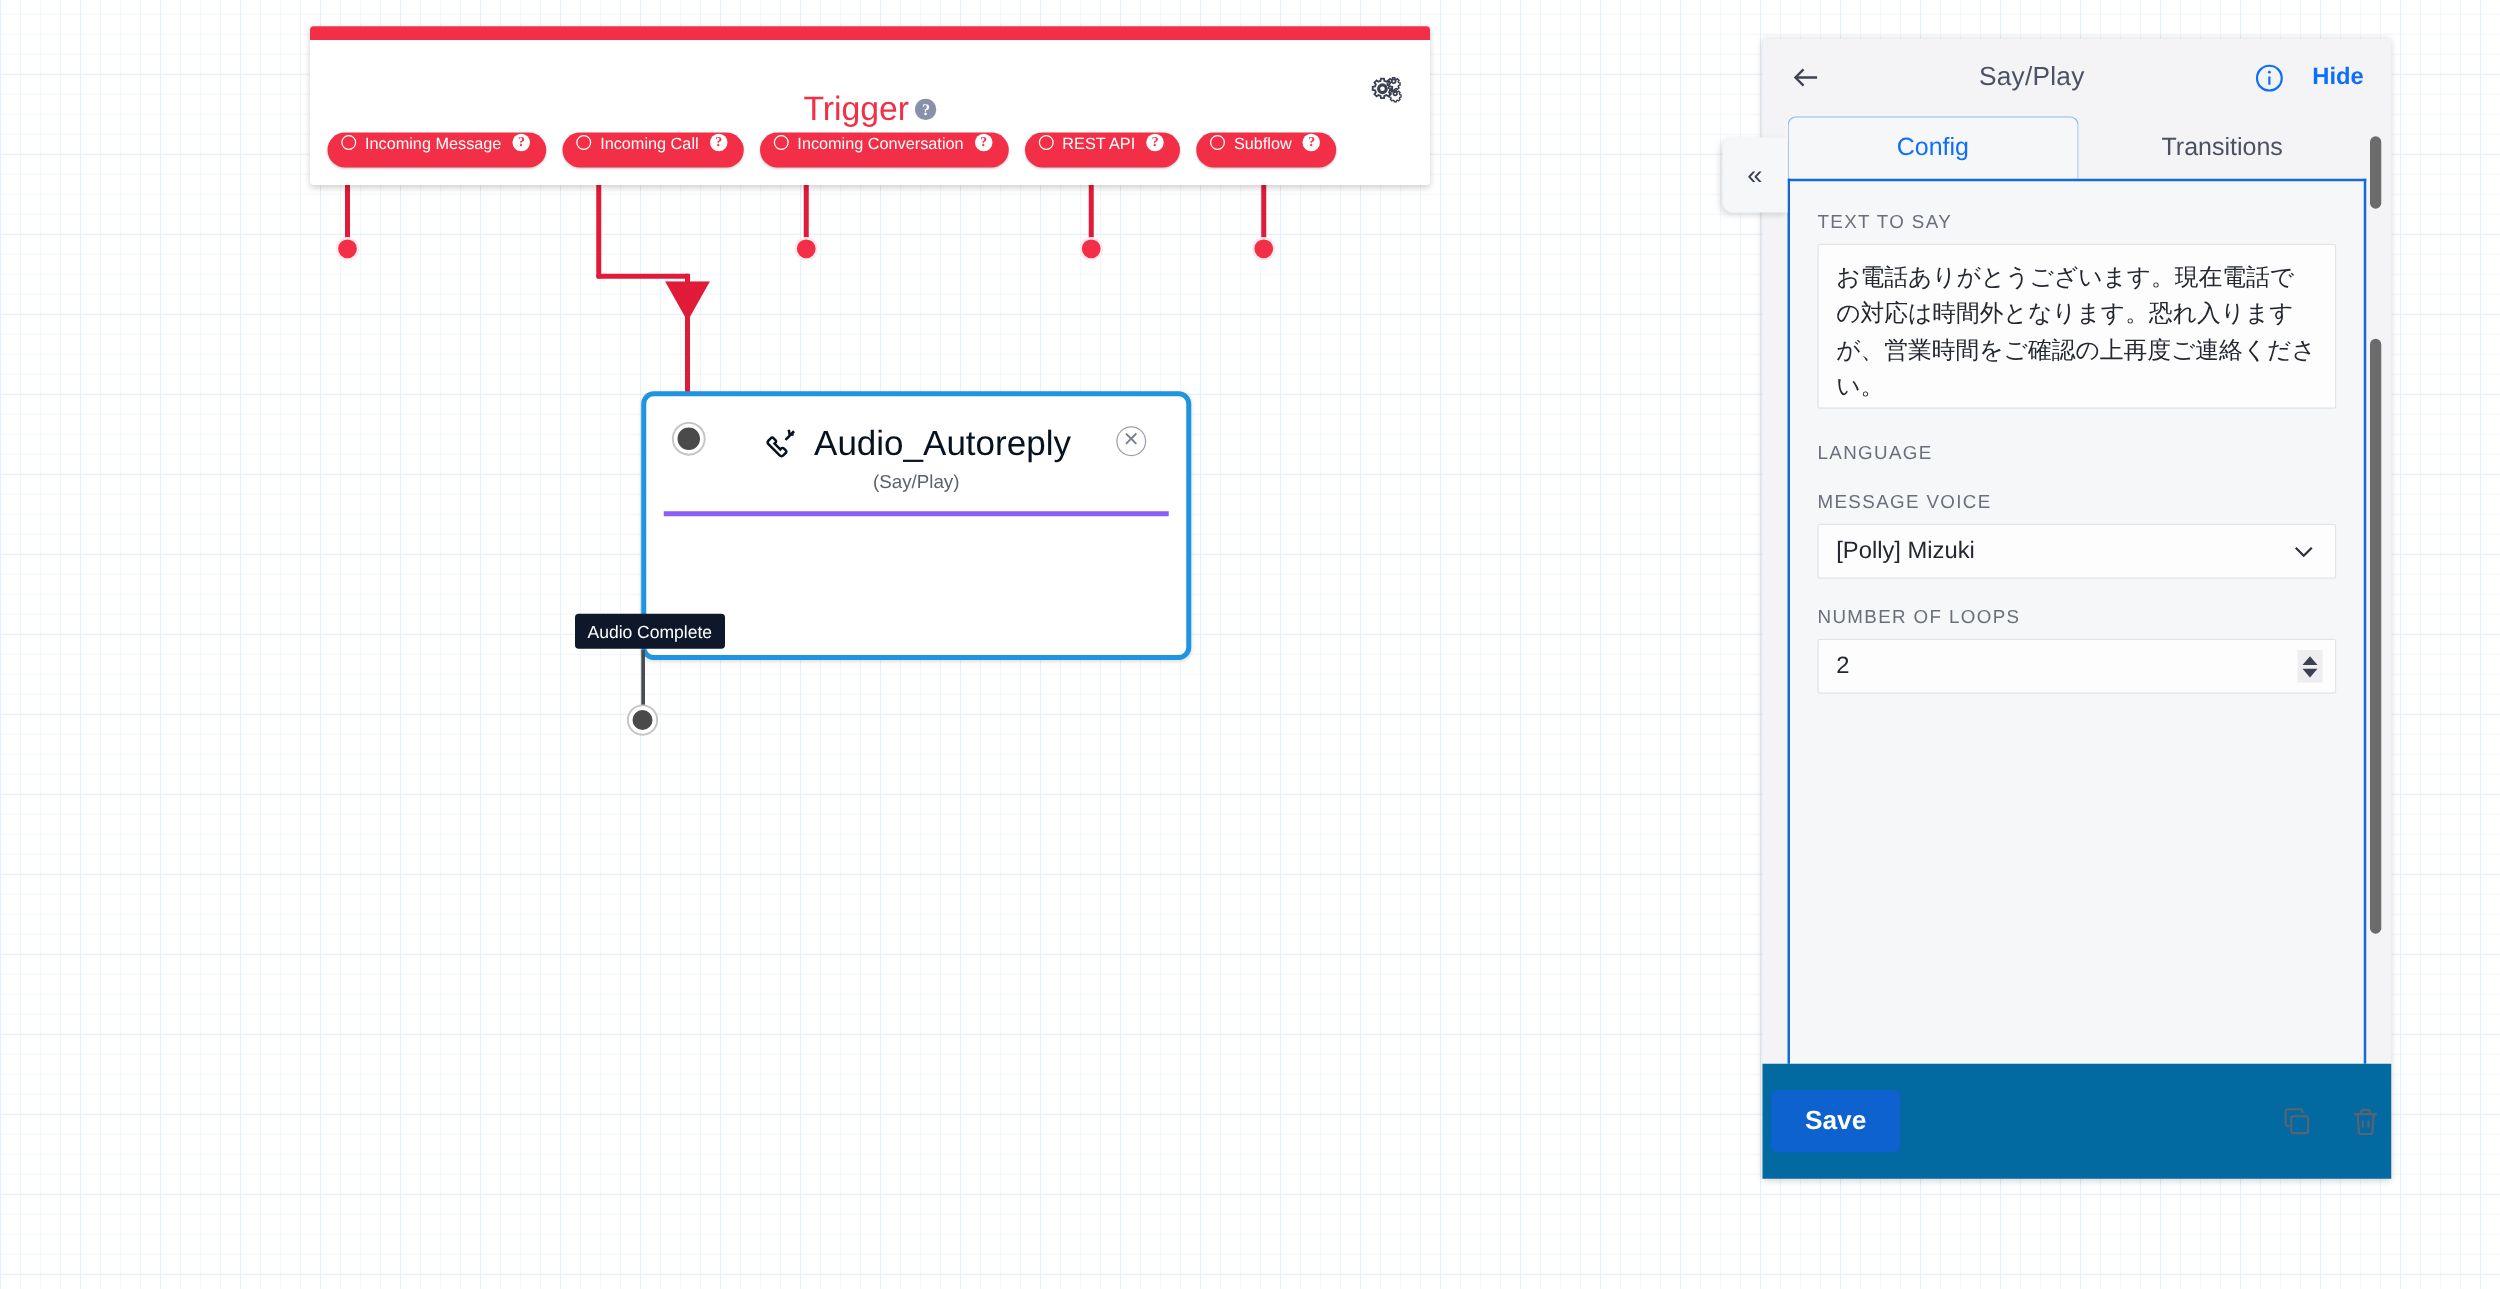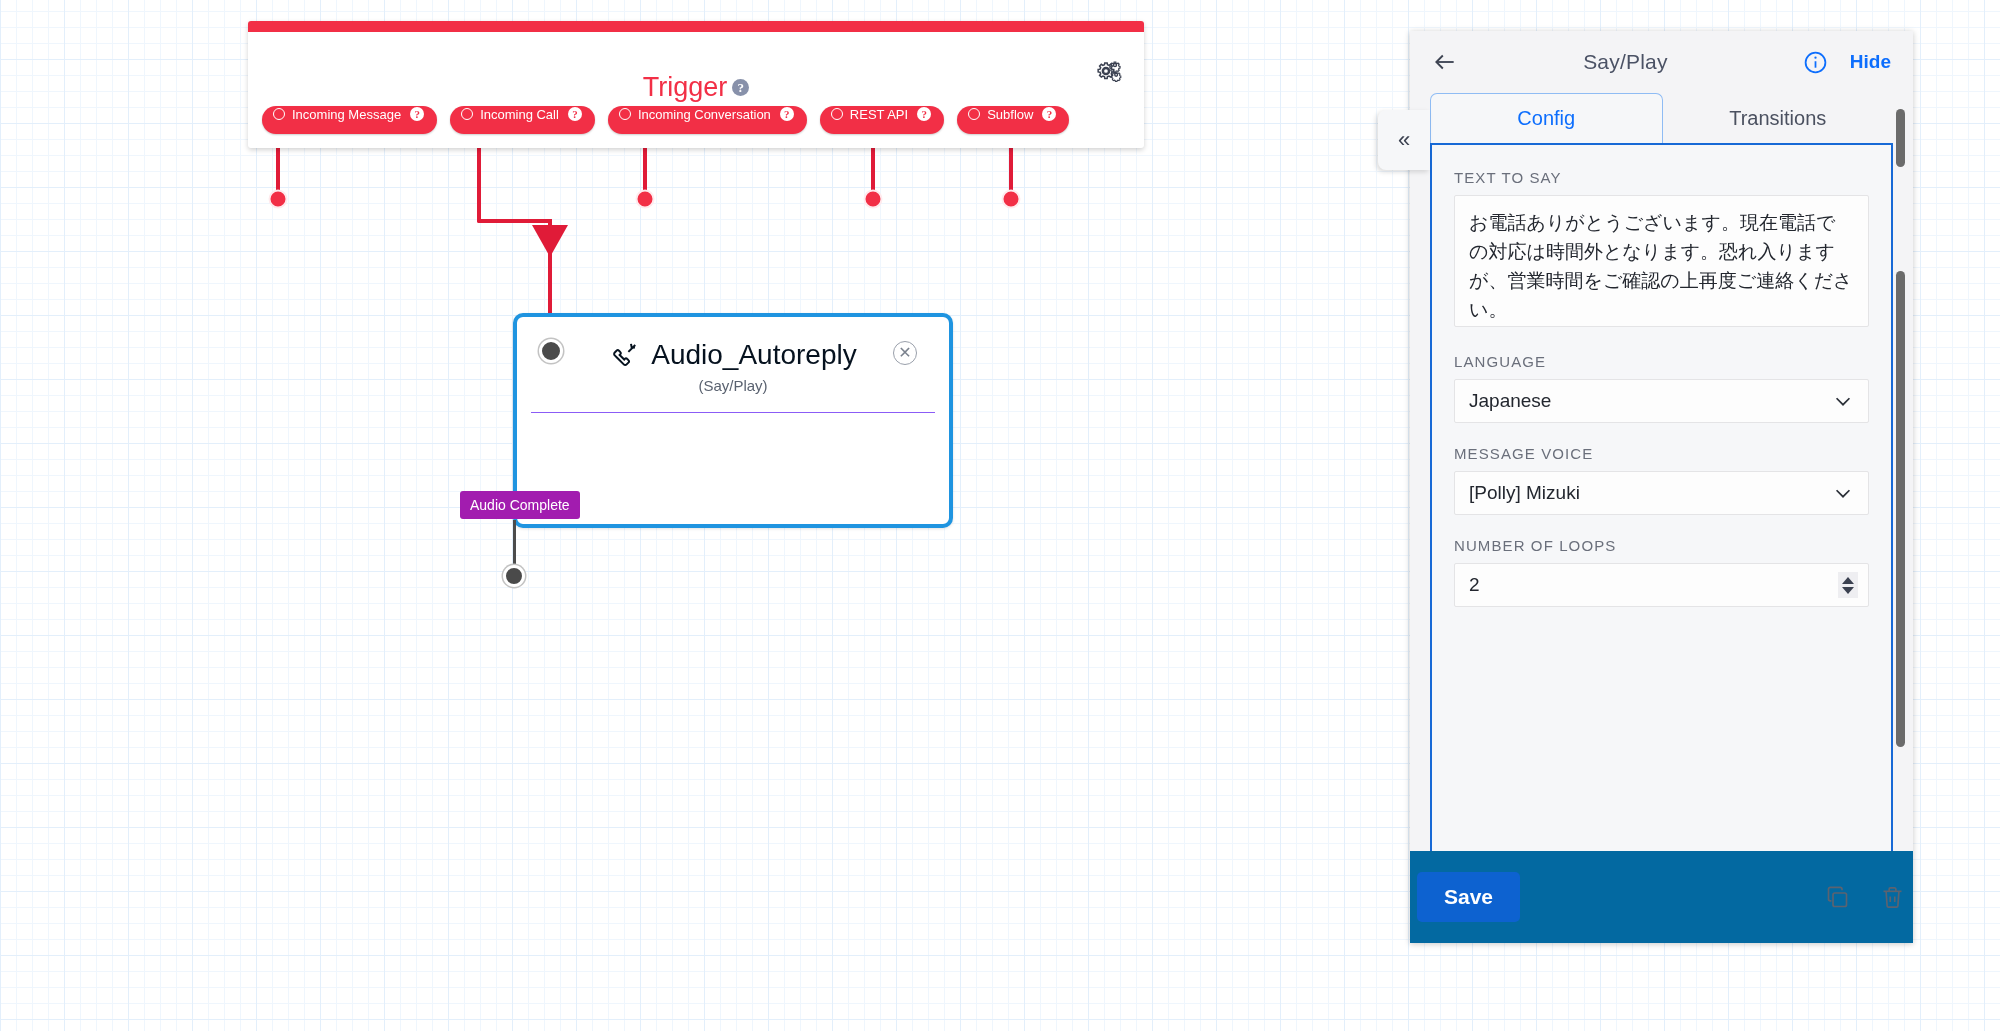--- a/index.html
+++ b/index.html
@@ -122,21 +122,21 @@
     left: 513px; top: 313px;
     width: 440px; height: 215px;
     background: #ffffff;
     border: 4px solid #1f94e0;
     border-radius: 10px;
     box-shadow: 0 1px 3px rgba(0,0,0,.12);
   }
   .node-head {
     position: relative;
     height: 96px;
-    border-bottom: 1px solid #8b5cf6;
+    border-bottom: 4px solid #8b5cf6;
     margin: 0 14px;
   }
   .node-title {
     position: absolute;
     left: 0; right: 0; top: 22px;
     text-align: center;
     font-size: 28px;
     color: #06121f;
     display: flex;
     align-items: center;
@@ -168,21 +168,21 @@
     border: 1.5px solid #9aa0ab;
     color: #7b828e;
     display: flex; align-items: center; justify-content: center;
     font-size: 16px;
     line-height: 1;
     cursor: pointer;
   }
   .transition-chip {
     position: absolute;
     left: 534px; top: 508px;
-    background: #a21caf;
+    background: #0f172a;
     color: #ffffff;
     font-size: 14px;
     padding: 6px 10px;
     border-radius: 3px;
     white-space: nowrap;
   }
   .gray-line {
     position: absolute;
     background: #4c4c4c;
   }
@@ -522,26 +522,20 @@
 
   <div class="tab-body">
 
     <div class="field-group">
       <div class="field-label">TEXT TO SAY</div>
       <textarea class="textarea-box" style="">お電話ありがとうございます。現在電話での対応は時間外となります。恐れ入りますが、営業時間をご確認の上再度ご連絡ください。</textarea>
     </div>
 
     <div class="field-group">
       <div class="field-label">LANGUAGE</div>
-      <div class="select-box">
-        <span>Japanese</span>
-        <svg class="chevron-down" viewBox="0 0 24 24" fill="none" stroke="currentColor" stroke-width="1.9">
-          <path d="M5 9l7 7 7-7"></path>
-        </svg>
-      </div>
     </div>
 
     <div class="field-group">
       <div class="field-label">MESSAGE VOICE</div>
       <div class="select-box">
         <span>[Polly] Mizuki</span>
         <svg class="chevron-down" viewBox="0 0 24 24" fill="none" stroke="currentColor" stroke-width="1.9">
           <path d="M5 9l7 7 7-7"></path>
         </svg>
       </div>

